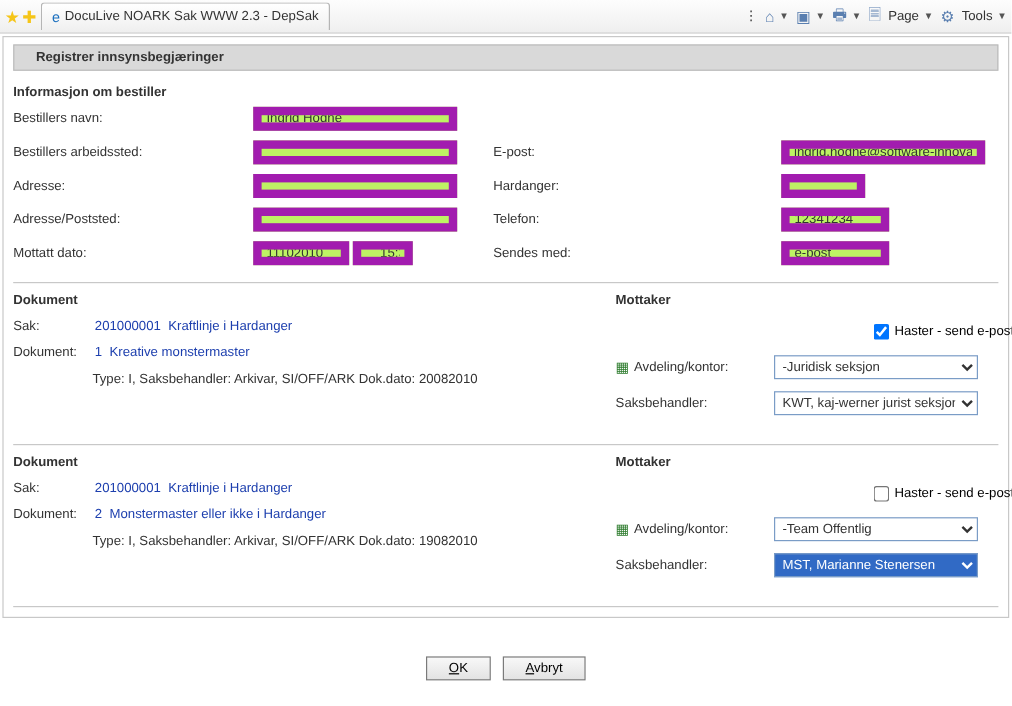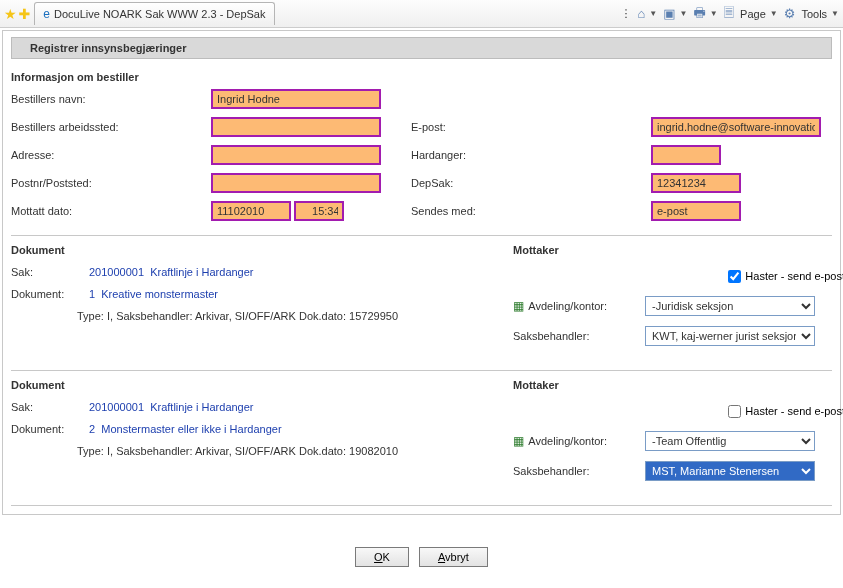--- a/index.html
+++ b/index.html
@@ -13,29 +13,29 @@
   .tab .title { color: #333; }
   .toolbar-right { margin-left: auto; display: flex; align-items: center; gap: 6px; color: #333; }
   .toolbar-right .icon { font-size: 13px; color: #5a7fb0; }
   .dropdown-caret { font-size: 8px; color: #555; margin-left: -2px; }
   .inner-border { border: 1px solid #c8c8c8; margin: 2px; }
   .content { padding: 6px 8px 0 8px; }
   .header-bar { background: #d9d9d9; border: 1px solid #bcbcbc; padding: 4px 18px; font-weight: bold; color: #333; }
   .section-title { font-weight: bold; color: #333; margin: 12px 0 6px 0; }
   .form-grid { display: grid; grid-template-columns: 200px 200px 240px 200px; row-gap: 8px; align-items: center; }
   .label { color: #333; }
-  .input { border: 2px solid #a21caf; height: 20px; padding: 1px 4px; color: #333; background: #fdba74; }
+  .input { border: 7px solid #a21caf; height: 20px; padding: 1px 4px; color: #333; background: #bef264; }
   .input.small { width: 70px; }
   .input.mid { width: 90px; }
   .input.wide { width: 170px; }
   .hr { border: none; border-top: 1px solid #c8c8c8; margin: 14px 0 8px 0; }
   .doc-block { display: grid; grid-template-columns: 500px 130px 200px 100px; align-items: start; column-gap: 2px; }
   .col-head { font-weight: bold; color: #333; margin-bottom: 10px; }
   .link { color: #1d3fae; cursor: pointer; }
-  .doc-left-row { display: flex; gap: 18px; margin-bottom: 10px; align-items: flex-start; }
+  .doc-left-row { display: flex; gap: 8px; margin-bottom: 10px; align-items: flex-start; }
   .doc-left-row .lbl { width: 60px; color: #333; }
   .type-row { margin-left: 66px; color: #333; }
   .mottaker-row { display: flex; align-items: center; gap: 4px; margin-bottom: 10px; height: 20px; }
   .mottaker-lbl { color: #333; }
   .select { border: 1px solid #7a9cc6; height: 20px; width: 170px; background: #fff; color: #333; padding: 0 2px; }
   .select.hl { background: #316ac5; color: #fff; }
   .chk { vertical-align: middle; }
   .cal-icon { color: #2a7a2a; font-size: 12px; }
   .footer { margin-top: 24px; text-align: center; display:flex; justify-content:center; gap:10px; padding-top:8px;}
   .btn { background: linear-gradient(#f8f8f8,#e3e3e3); border: 1px solid #7a7a7a; padding: 3px 18px; cursor: pointer; }
@@ -88,23 +88,23 @@
     <div class="label">Bestillers arbeidssted:</div>
     <div><input class="input wide" value="" style=""></div>
     <div class="label">E-post:</div>
     <div><input class="input wide" value="ingrid.hodne@software-innovation" style=""></div>
 
     <div class="label">Adresse:</div>
     <div><input class="input wide" value="" style=""></div>
     <div class="label">Hardanger:</div>
     <div><input class="input small" value="" style=""></div>
 
-    <div class="label">Postnr/Poststed:</div>
+    <div class="label">Adresse/Poststed:</div>
     <div><input class="input wide" value="" style=""></div>
-    <div class="label">DepSak:</div>
+    <div class="label">Telefon:</div>
     <div><input class="input mid" value="12341234" style=""></div>
 
     <div class="label">Mottatt dato:</div>
     <div>
       <input class="input" style="width: 80px;" value="11102010">
       <input class="input" style="width: 50px; padding-left: 16px;" value="15:34">
     </div>
     <div class="label">Sendes med:</div>
     <div><input class="input mid" value="e-post" style=""></div>
   </div>
@@ -117,21 +117,21 @@
       <div class="doc-left-row">
         <span class="lbl">Sak:</span>
         <span class="link"><span>201000001</span>&nbsp;&nbsp;<span>Kraftlinje i Hardanger</span></span>
       </div>
       <div class="doc-left-row">
         <span class="lbl">Dokument:</span>
         <span class="link"><span>1</span>&nbsp;&nbsp;<span>Kreative monstermaster</span></span>
       </div>
       <div class="type-row">
         <span>Type:</span>
-        <span>I, Saksbehandler: Arkivar, SI/OFF/ARK Dok.dato: 15729950</span>
+        <span>I, Saksbehandler: Arkivar, SI/OFF/ARK Dok.dato: 20082010</span>
       </div>
     </div>
     <div>
       <div class="col-head">Mottaker</div>
       <div class="mottaker-row">&nbsp;</div>
       <div class="mottaker-row">
         <span class="cal-icon">▦</span>
         <span class="mottaker-lbl">Avdeling/kontor:</span>
       </div>
       <div class="mottaker-row">

